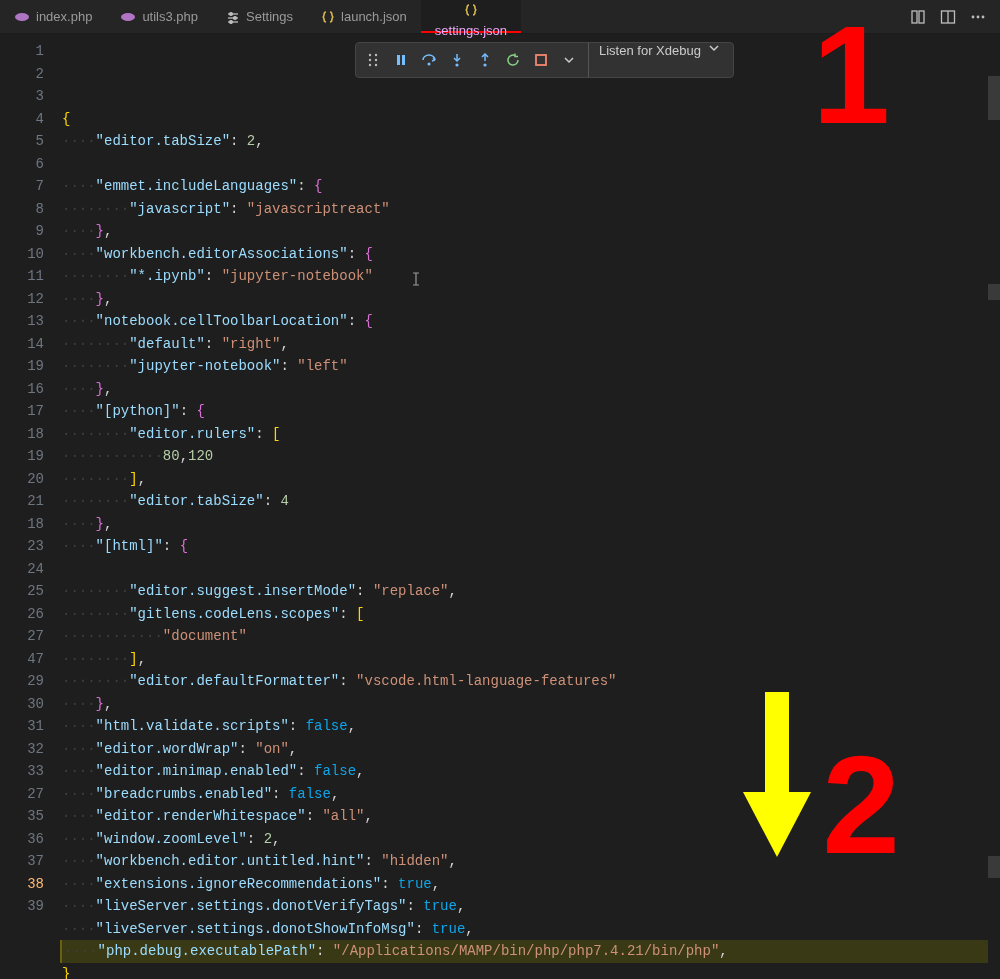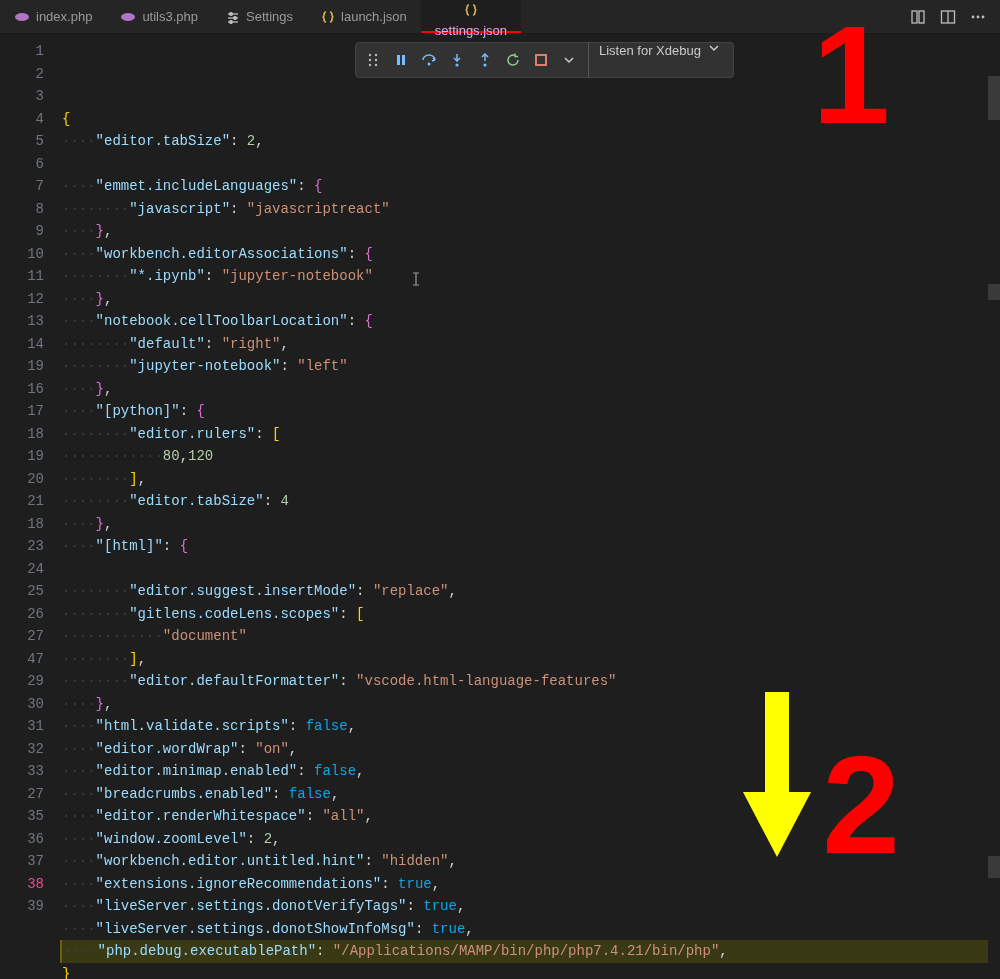--- a/index.html
+++ b/index.html
@@ -102,21 +102,21 @@
     text-align: right;
     color: #6e7681;
     font-size: 14px;
     line-height: 22.5px;
     padding-right: 18px;
     user-select: none;
   }
   .gutter .lnum {
     height: 22.5px;
   }
-  .gutter .lnum.current { color: #ec4899; }
+  .gutter .lnum.current { color: #fdba74; }
 
   .code {
     flex: 1;
     padding-top: 6px;
     line-height: 22.5px;
     font-size: 14px;
     white-space: pre;
     position: relative;
   }
   .line {

